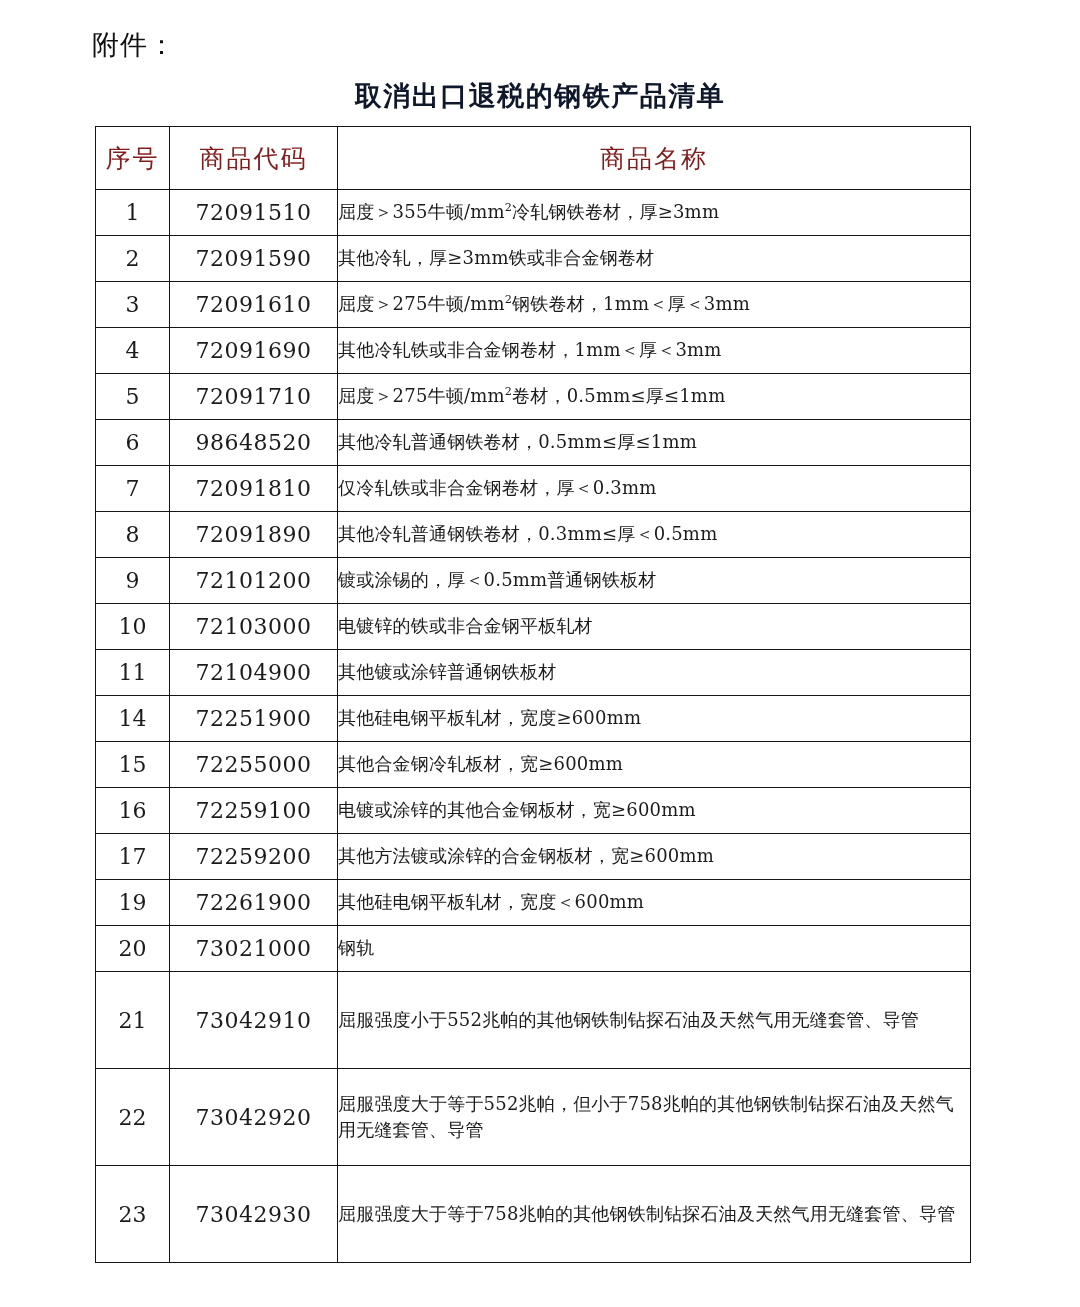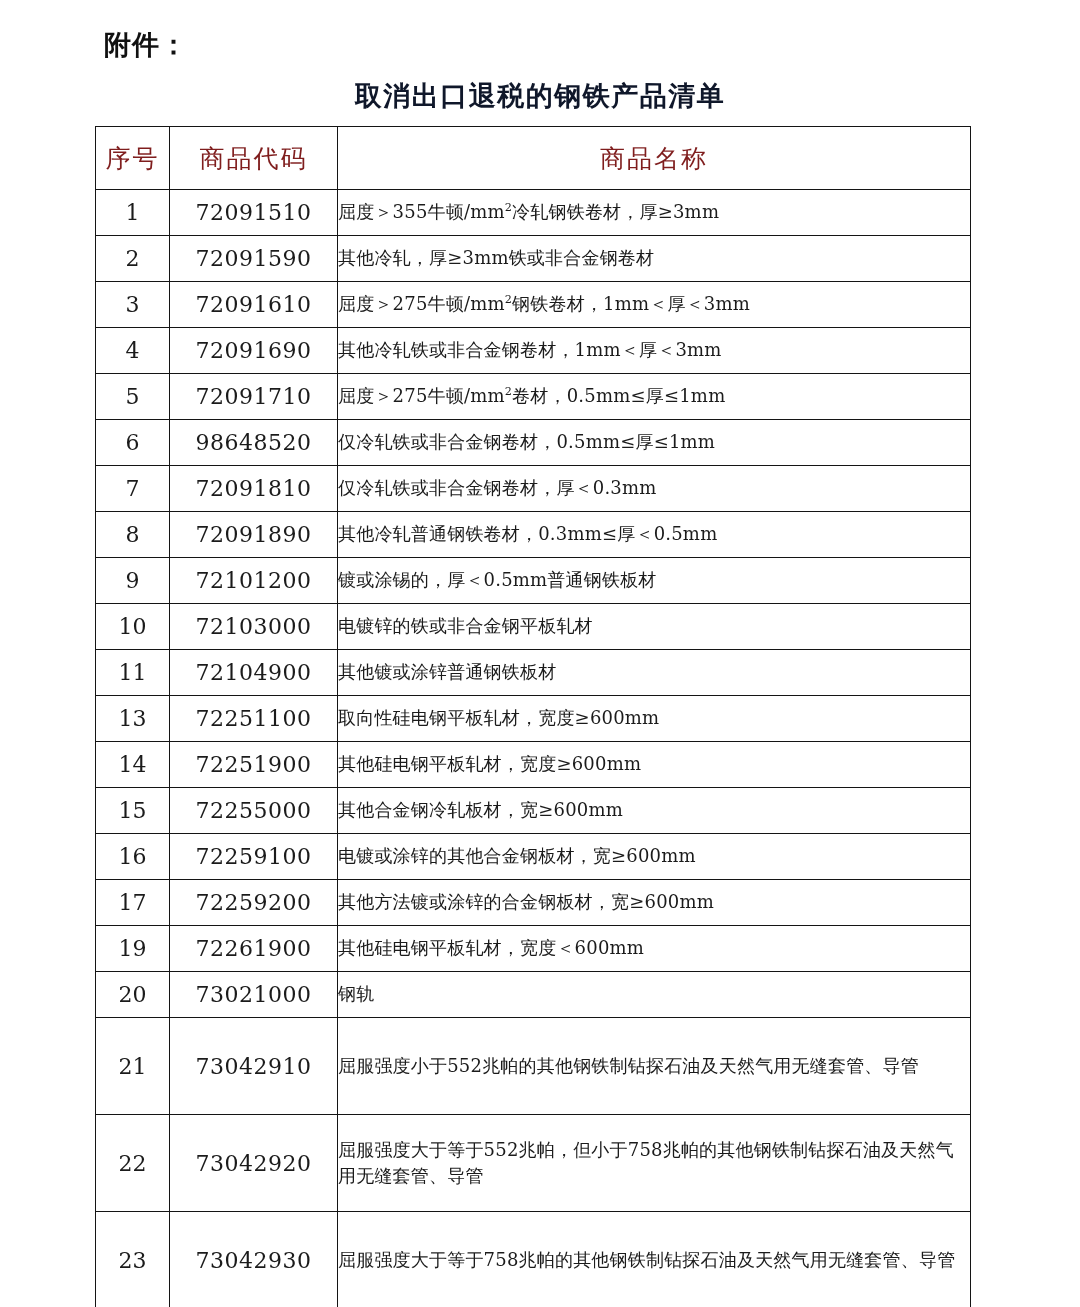--- a/index.html
+++ b/index.html
@@ -21,26 +21,25 @@
     width: 1080px;
     height: 1307px;
     box-sizing: border-box;
   }
 
   .attachment-label {
     position: absolute;
     left: 92px;
     top: 30px;
     font-family: "DejaVu Sans", "Liberation Sans", sans-serif;
-    font-weight: bold;
+    font-weight: normal;
     font-size: 27px;
     letter-spacing: 1px;
     line-height: 1.1;
     color: #111;
-    margin-left: 12px;
   }
 
   .doc-title {
     position: absolute;
     left: 0;
     right: 0;
     top: 78px;
     text-align: center;
     font-family: "DejaVu Serif", "Liberation Serif", serif;
     font-weight: bold;
@@ -163,21 +162,21 @@
             <td class="name">其他冷轧铁或非合金钢卷材，1mm＜厚＜3mm</td>
           </tr>
           <tr>
             <td class="seq">5</td>
             <td class="code">72091710</td>
             <td class="name">屈度＞275牛顿/mm<sup>2</sup>卷材，0.5mm≤厚≤1mm</td>
           </tr>
           <tr>
             <td class="seq">6</td>
             <td class="code">98648520</td>
-            <td class="name">仅冷轧铁或非合金钢卷材，0.5mm≤厚≤1mm</td>
+            <td class="name">其他冷轧普通钢铁卷材，0.5mm≤厚≤1mm</td>
           </tr>
           <tr>
             <td class="seq">7</td>
             <td class="code">72091810</td>
             <td class="name">仅冷轧铁或非合金钢卷材，厚＜0.3mm</td>
           </tr>
           <tr>
             <td class="seq">8</td>
             <td class="code">72091890</td>
             <td class="name">其他冷轧普通钢铁卷材，0.3mm≤厚＜0.5mm</td>
@@ -189,25 +188,20 @@
           </tr>
           <tr>
             <td class="seq">10</td>
             <td class="code">72103000</td>
             <td class="name">电镀锌的铁或非合金钢平板轧材</td>
           </tr>
           <tr>
             <td class="seq">11</td>
             <td class="code">72104900</td>
             <td class="name">其他镀或涂锌普通钢铁板材</td>
-          </tr>
-          <tr>
-            <td class="seq">13</td>
-            <td class="code">72251100</td>
-            <td class="name">取向性硅电钢平板轧材，宽度≥600mm</td>
           </tr>
           <tr>
             <td class="seq">14</td>
             <td class="code">72251900</td>
             <td class="name">其他硅电钢平板轧材，宽度≥600mm</td>
           </tr>
           <tr>
             <td class="seq">15</td>
             <td class="code">72255000</td>
             <td class="name">其他合金钢冷轧板材，宽≥600mm</td>

